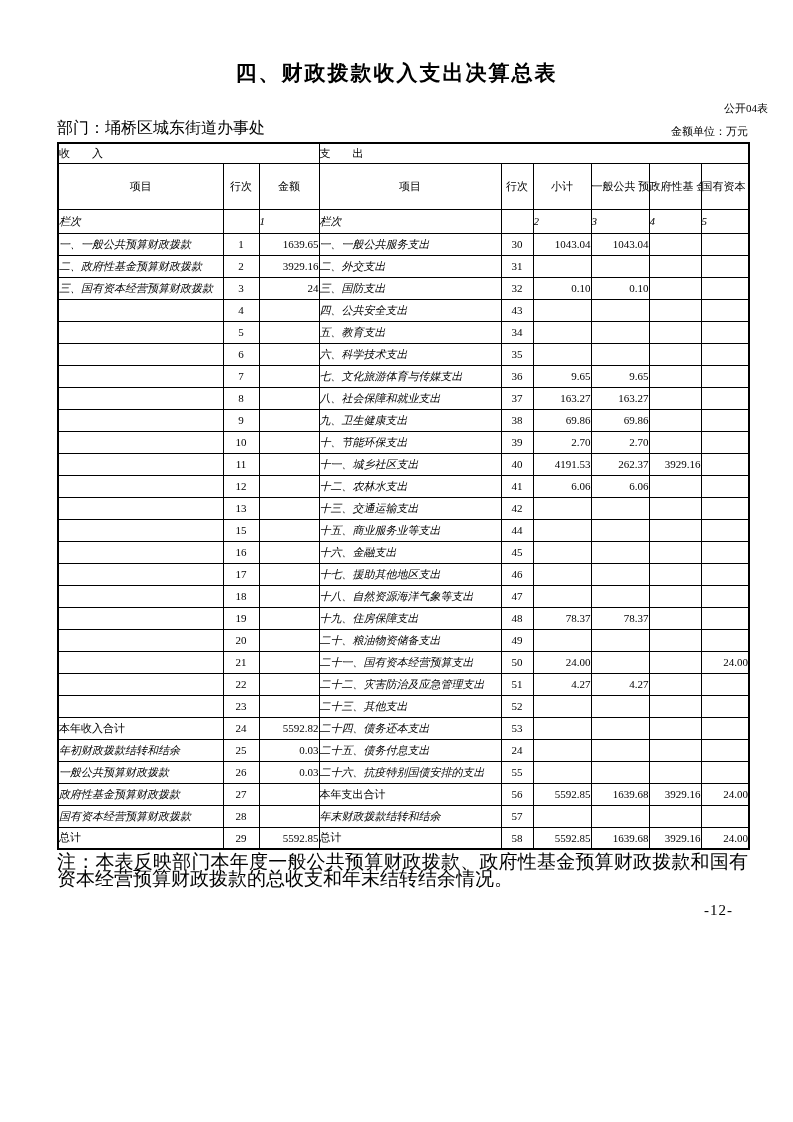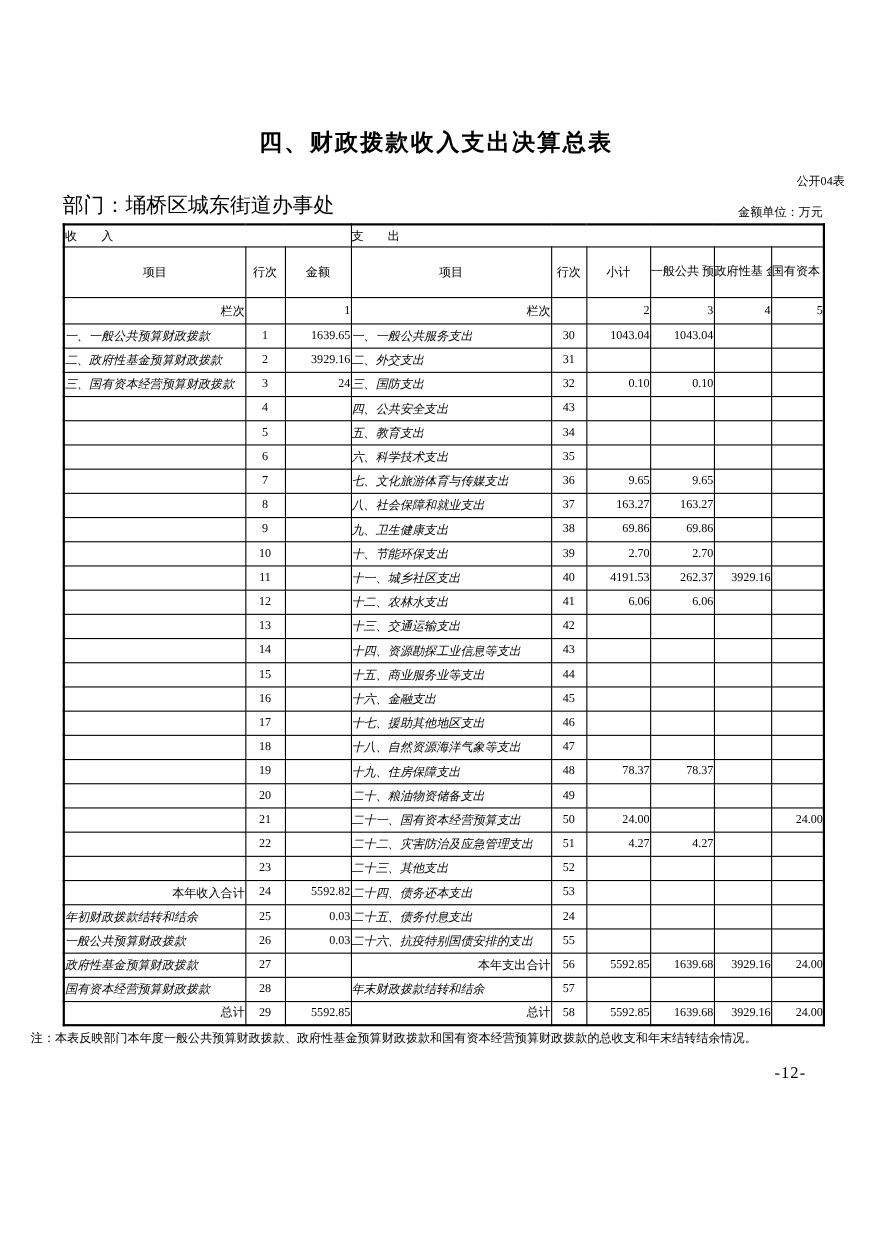--- a/index.html
+++ b/index.html
@@ -4,57 +4,57 @@
 <style>
   * { box-sizing: border-box; }
   html, body { margin: 0; padding: 0; background: #e8e8e8; }
   .page {
     width: 793px; height: 1122px; margin: 0 auto; background: #ffffff;
     position: relative; color: #000;
     font-family: "Liberation Serif", "DejaVu Serif", serif;
     overflow: hidden;
   }
   .title {
-    margin: 0; padding-top: 115px; text-align: center;
+    margin: 0; padding-top: 59px; text-align: center;
     font-family: "DejaVu Sans", "Liberation Sans", sans-serif;
     font-size: 21px; font-weight: bold; letter-spacing: 2px;
   }
   .table-code {
     text-align: right; margin: 14px 25px 0 0; font-size: 11px;
   }
   .meta-row {
     display: flex; justify-content: space-between; align-items: flex-end;
     margin: 2px 45px 3px 57px;
   }
-  .dept { font-size: 19px; }
+  .dept { font-size: 16px; }
   .unit { font-size: 11px; }
   table.t {
     border-collapse: collapse; table-layout: fixed; width: 691px;
     margin-left: 57px; border: 2px solid #000;
   }
   .t td, .t th {
     border: 1px solid #000; padding: 0; font-weight: normal;
     font-size: 11px; overflow: hidden; white-space: nowrap;
     vertical-align: middle;
   }
   tr.hrow-a { height: 20px; }
   tr.hrow-b { height: 46px; }
   tr.hrow-idx { height: 24px; }
   .t tbody tr { height: 22px; }
   .gh { font-size: 13px; text-align: left; }
   .ch { text-align: center; font-size: 11.5px; }
   .ch-wrap { white-space: pre-line; font-size: 10.5px; line-height: 13px; }
-  .idx { text-align: right; }
+  .idx { text-align: left; font-style: italic; }
   .item { text-align: left; padding-left: 2px; font-style: italic; }
   .line { text-align: center; }
   .num { text-align: right; padding-right: 1px; }
-  .total { text-align: right; font-weight: bold; }
+  .total { text-align: left; font-weight: bold; }
   .ind { padding-left: 14px; }
   .note {
-    width: 691px; margin: 3px 0 0 28px; font-size: 11px;
+    width: 691px; margin: 3px 0 0 57px; font-size: 19px;
     line-height: 17px; text-align: justify;
   }
   .pagenum {
     text-align: right; margin: 15px 60px 0 0; font-size: 15px;
     letter-spacing: 1px;
   }
 </style>
 </head>
 <body>
 
@@ -254,31 +254,20 @@
           <td class="num"></td>
           <td class="item">十三、交通运输支出</td>
           <td class="line">42</td>
           <td class="num"></td>
           <td class="num"></td>
           <td class="num"></td>
           <td class="num"></td>
         </tr>
         <tr>
           <td class="item"></td>
-          <td class="line">14</td>
-          <td class="num"></td>
-          <td class="item">十四、资源勘探工业信息等支出</td>
-          <td class="line">43</td>
-          <td class="num"></td>
-          <td class="num"></td>
-          <td class="num"></td>
-          <td class="num"></td>
-        </tr>
-        <tr>
-          <td class="item"></td>
           <td class="line">15</td>
           <td class="num"></td>
           <td class="item">十五、商业服务业等支出</td>
           <td class="line">44</td>
           <td class="num"></td>
           <td class="num"></td>
           <td class="num"></td>
           <td class="num"></td>
         </tr>
         <tr>

